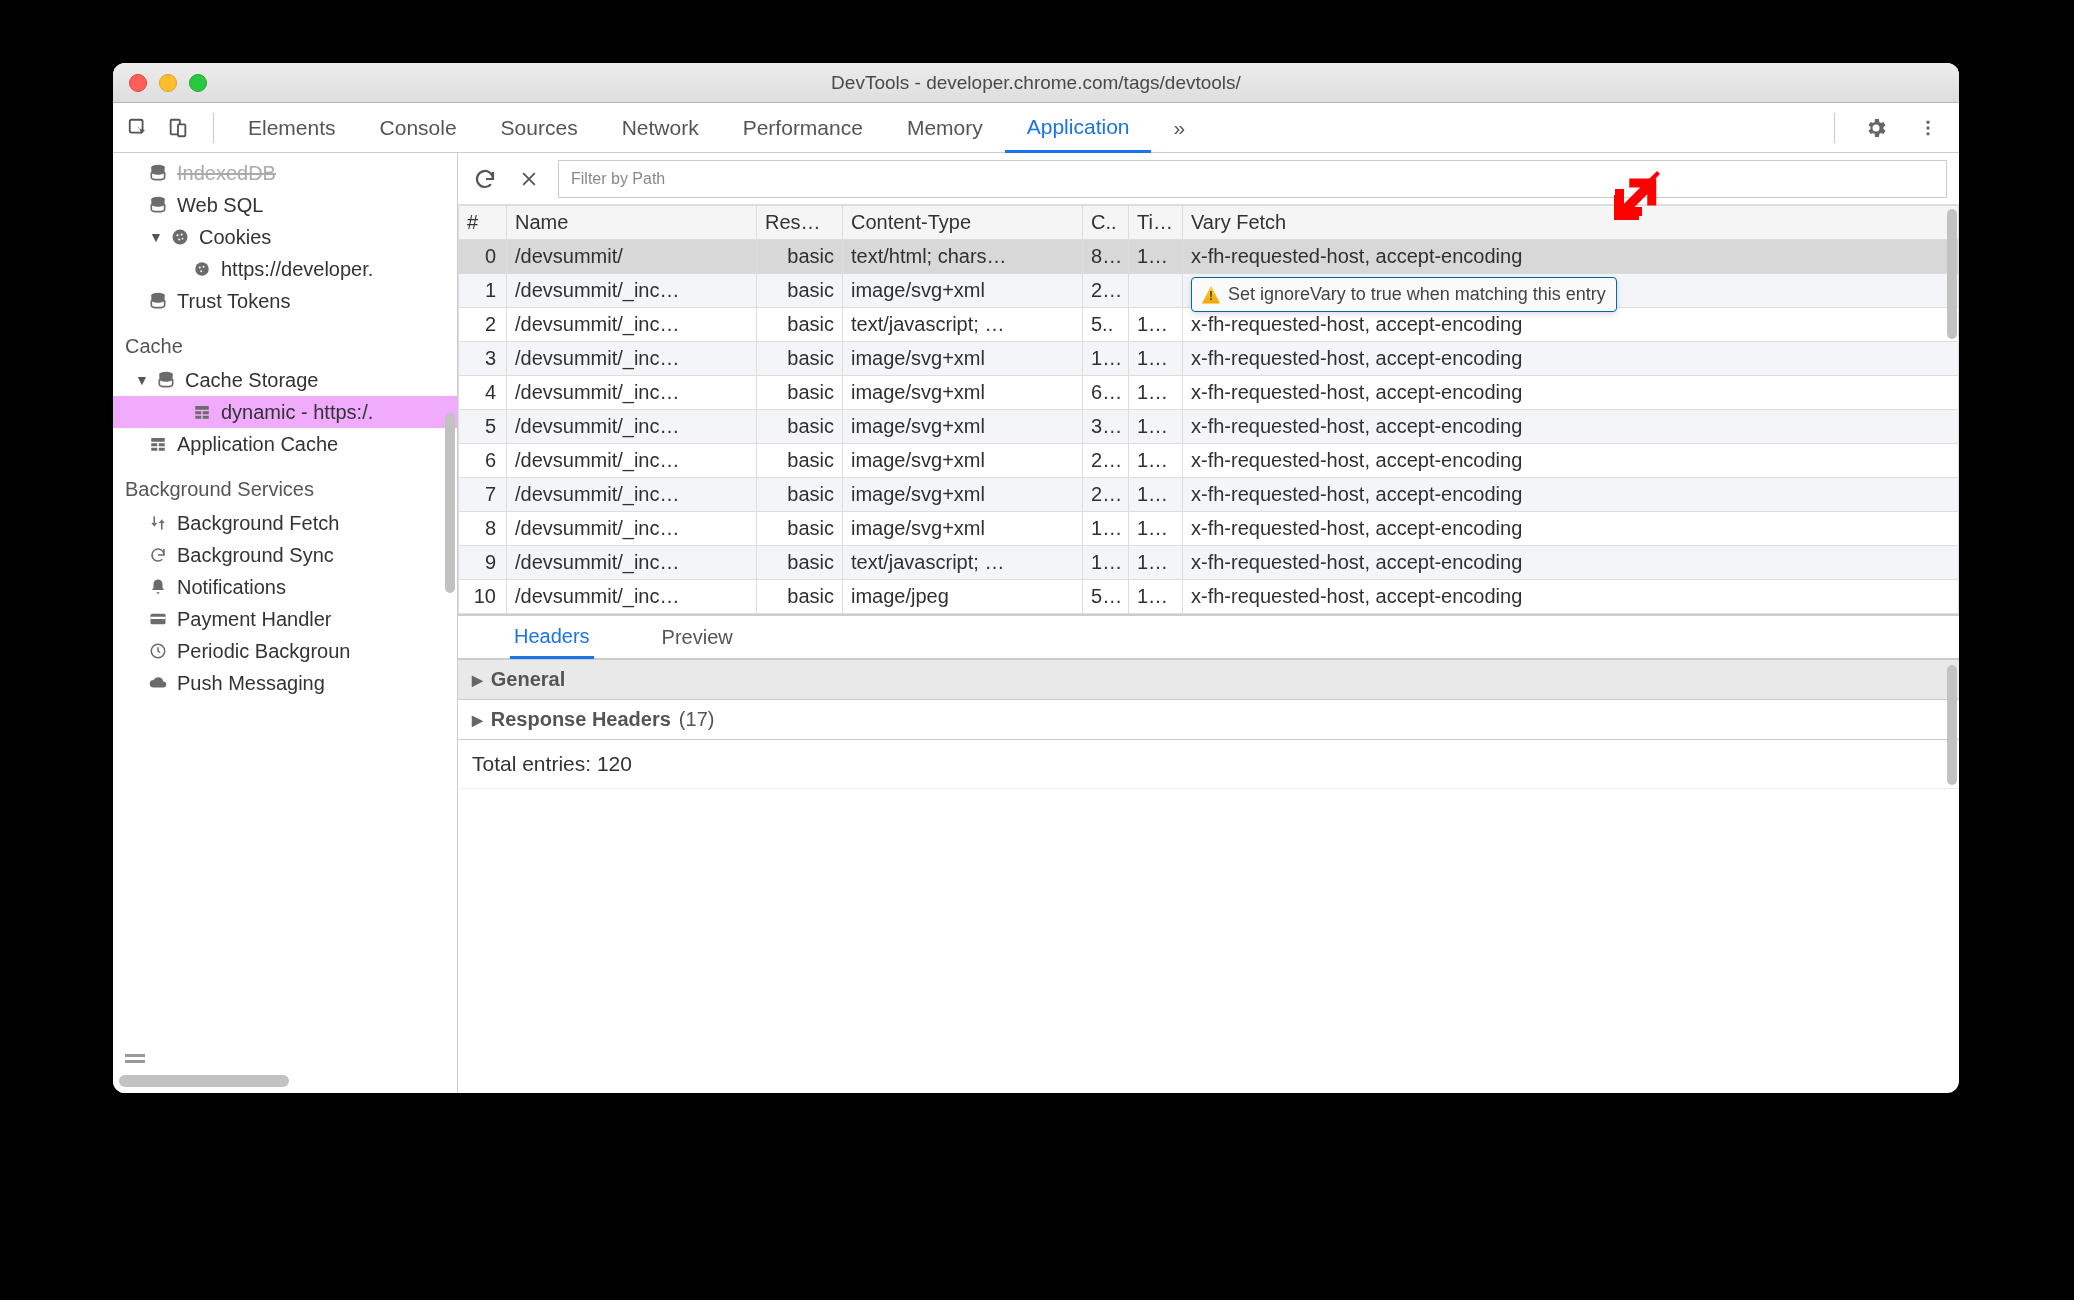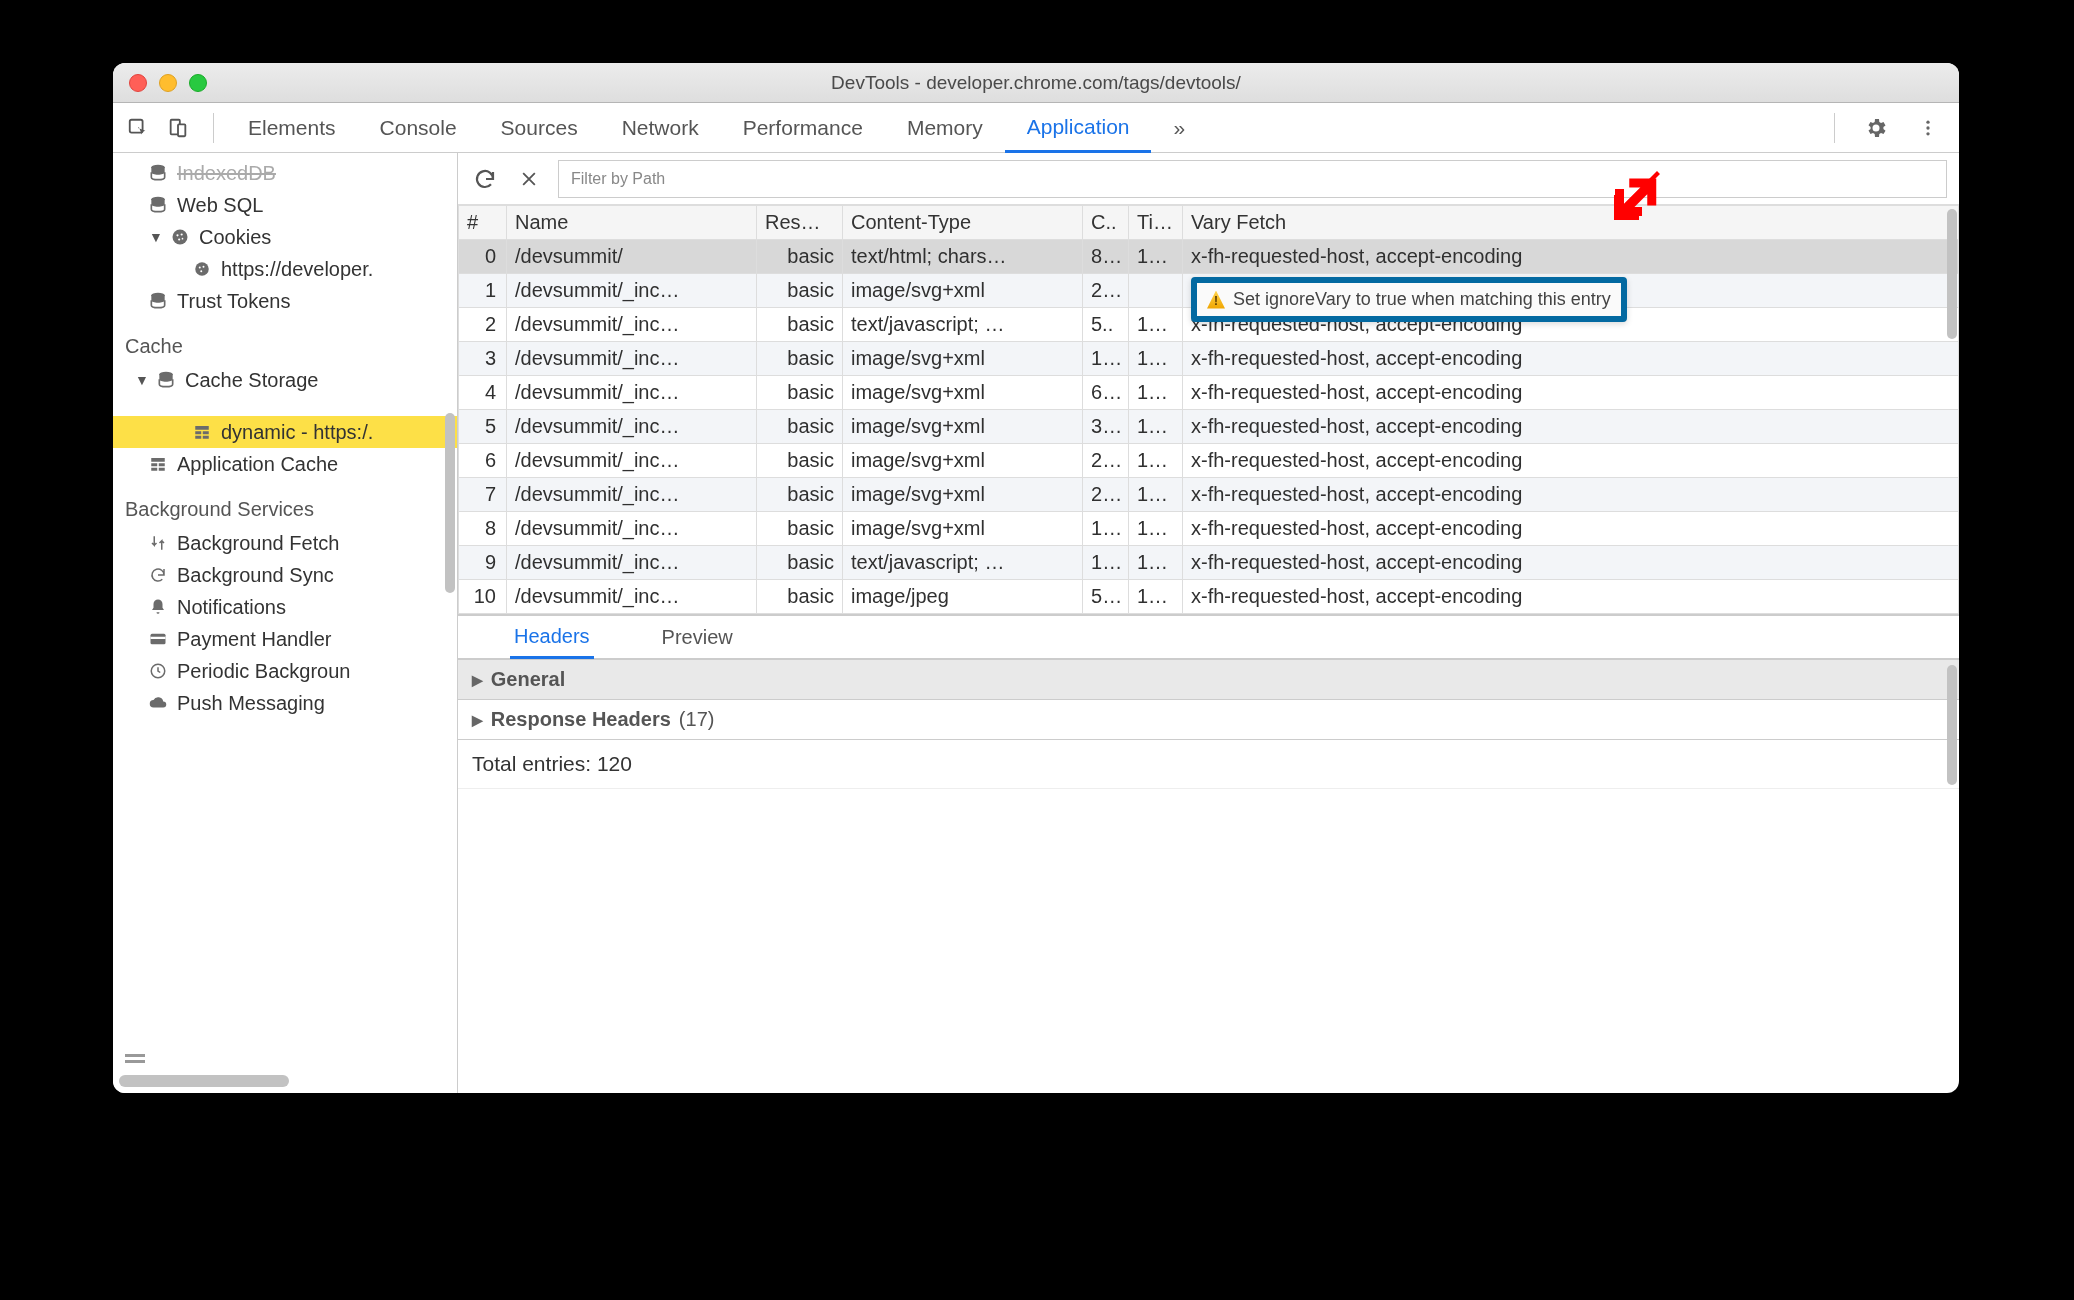--- a/index.html
+++ b/index.html
@@ -102,21 +102,21 @@
   .tree-row {
     display:flex; align-items:center;
     height: 32px;
     padding-left: 20px;
     white-space: nowrap;
     overflow:hidden;
     gap: 8px;
   }
   .tree-row.indent2 { padding-left: 34px; }
   .tree-row.indent3 { padding-left: 78px; }
-  .tree-row.selected { background:#fde047;margin-top:20px; }
+  .tree-row.selected { background:#f0abfc; }
   .tree-section-label {
     color:#555; font-size:20px;
     padding: 18px 0 6px 12px;
   }
   .tree-icon { width:22px; height:22px; display:flex; align-items:center; justify-content:center; color:#6b6b6b; flex-shrink:0;}
   .disclosure { width:12px; color:#555; font-size:14px; }
 
   .sidebar-scrollbar {
     position:absolute; bottom:6px; left:6px;
     width:170px; height:12px;
@@ -198,21 +198,21 @@
     color:#ff0000;
     transform: rotate(0deg);
   }
   .arrow-annot svg { width:60px; height:60px; }
 
   .tooltip {
     position:absolute;
     top: 72px;
     left: 733px;
     background:#fafafa;
-    border:6px solid #0369a1;
+    border:1px solid #0369a1;
     border-radius:4px;
     padding:6px 10px;
     font-size:18px;
     color:#444;
     display:flex; align-items:center; gap:8px;
     box-shadow: 0 2px 6px rgba(0,0,0,0.15);
     z-index:5;
   }
   .warn-icon {
     width:18px;height:18px;

